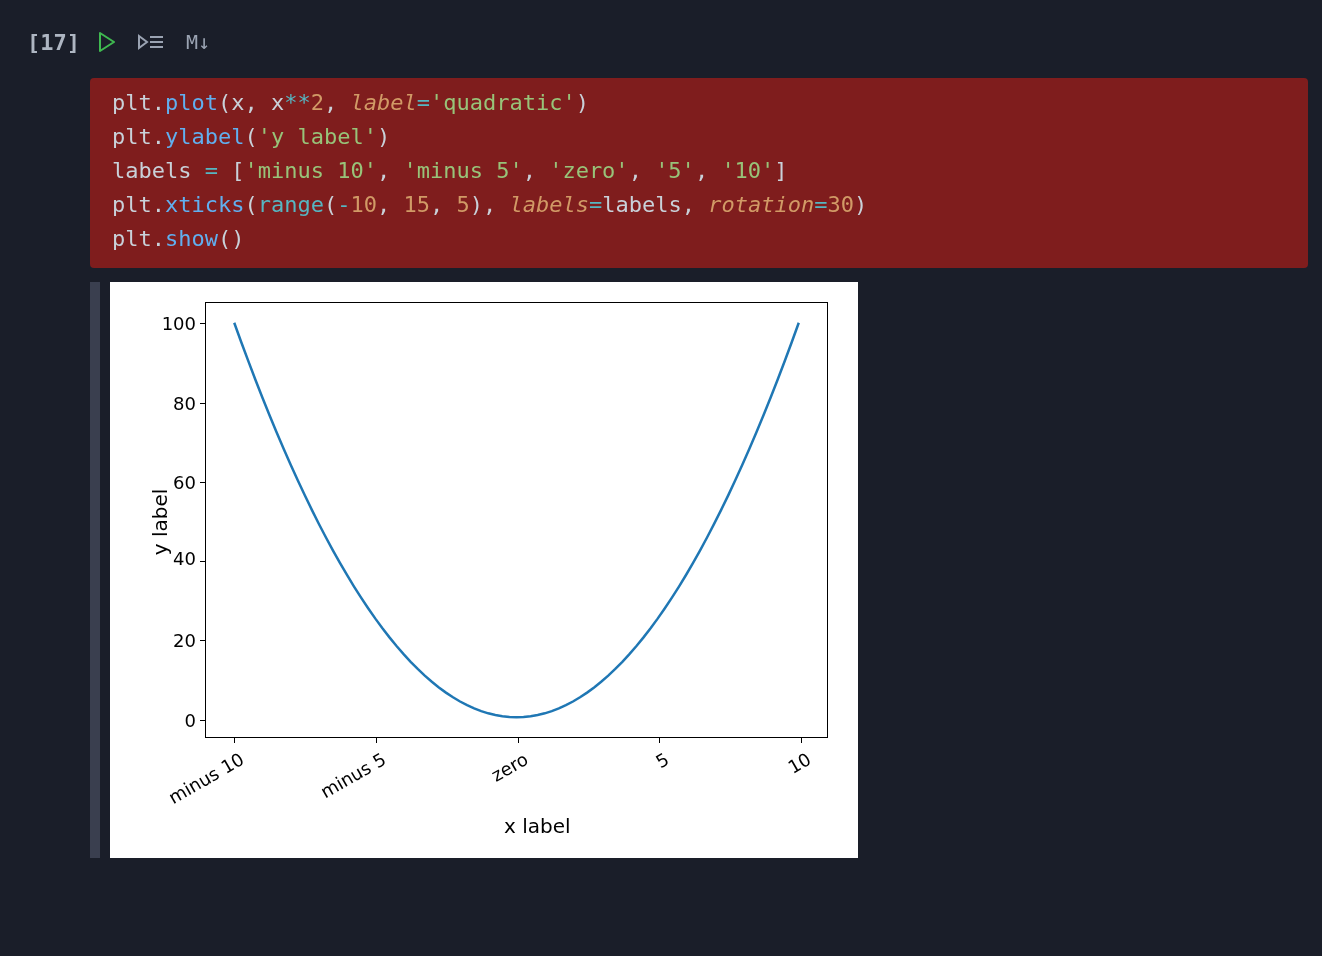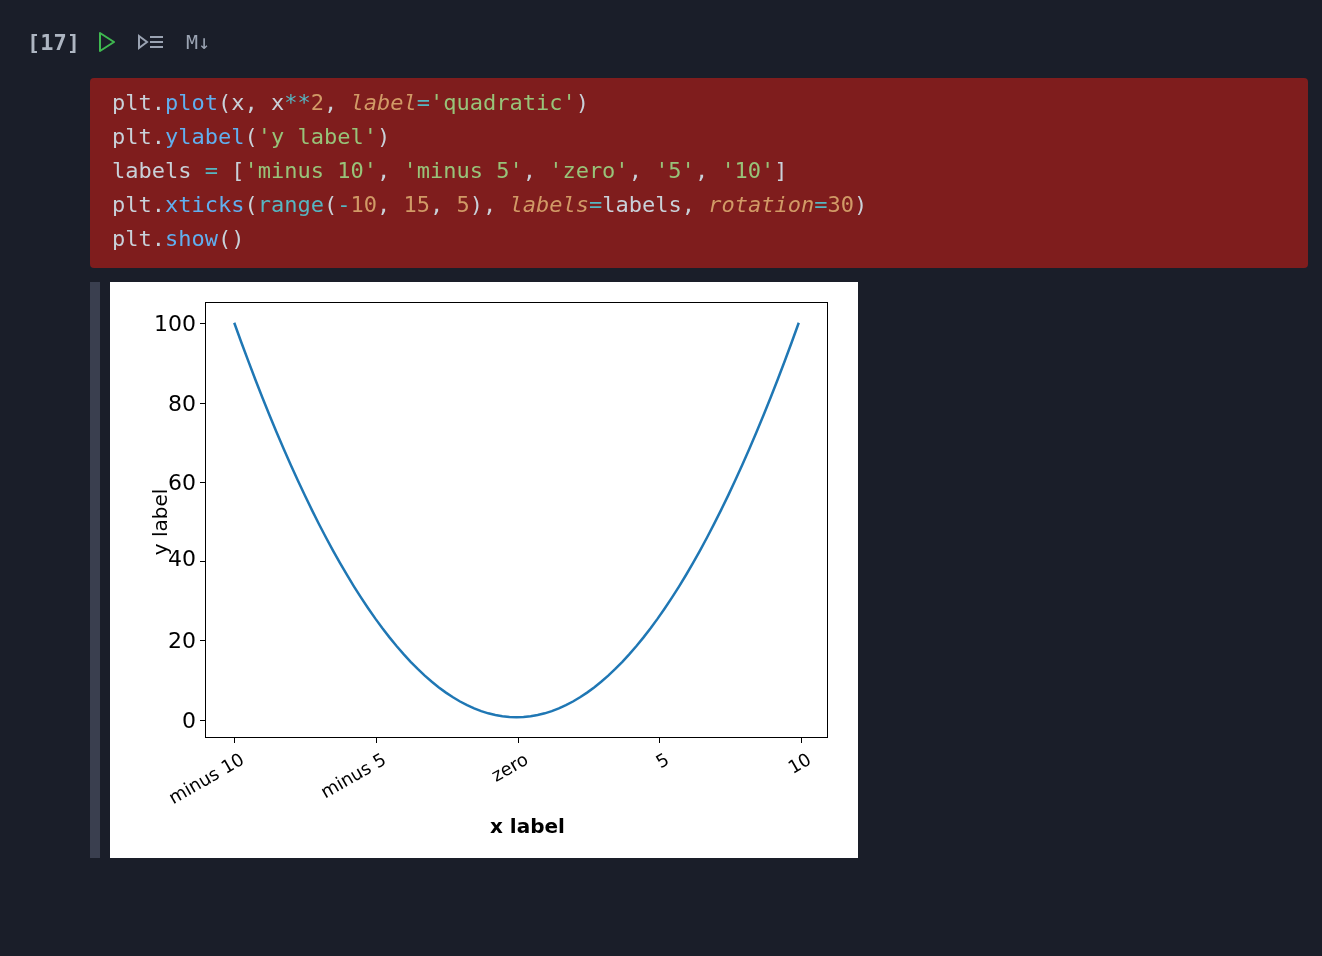--- a/index.html
+++ b/index.html
@@ -86,21 +86,21 @@
   .plot-area {
     position: absolute;
     border: 1px solid #000;
     box-sizing: border-box;
   }
   .ytick-label {
     position: absolute;
     right: 100%;
     transform: translateY(-50%);
     color: #000;
-    font-size: 22px;
+    font-size: 18px;
     padding-right: 10px;
     white-space: nowrap;
   }
   .xtick-label {
     position: absolute;
     top: 100%;
     color: #000;
     font-size: 18px;
     white-space: nowrap;
     transform-origin: right top;
@@ -195,18 +195,18 @@
             <div class="xtick-label" style="left: 311.5px;">zero</div>
             <div class="xtick-mark" style="left: 453.091px;"></div>
             <div class="xtick-label" style="left: 453.091px;">5</div>
             <div class="xtick-mark" style="left: 594.682px;"></div>
             <div class="xtick-label" style="left: 594.682px;">10</div>
             <svg class="curve" viewBox="0 0 623 436" preserveAspectRatio="none">
               <path d="M28.32 19.82 L35.40 39.39 L42.48 58.46 L49.56 77.04 L56.64 95.13 L63.72 112.72 L70.80 129.81 L77.88 146.41 L84.95 162.51 L92.03 178.12 L99.11 193.23 L106.19 207.84 L113.27 221.96 L120.35 235.59 L127.43 248.72 L134.51 261.35 L141.59 273.49 L148.67 285.13 L155.75 296.28 L162.83 306.93 L169.91 317.09 L176.99 326.75 L184.07 335.92 L191.15 344.59 L198.23 352.76 L205.31 360.44 L212.39 367.63 L219.47 374.32 L226.55 380.51 L233.63 386.21 L240.70 391.41 L247.78 396.12 L254.86 400.33 L261.94 404.04 L269.02 407.26 L276.10 409.99 L283.18 412.22 L290.26 413.95 L297.34 415.19 L304.42 415.93 L311.50 416.18 L318.58 415.93 L325.66 415.19 L332.74 413.95 L339.82 412.22 L346.90 409.99 L353.98 407.26 L361.06 404.04 L368.14 400.33 L375.22 396.12 L382.30 391.41 L389.38 386.21 L396.45 380.51 L403.53 374.32 L410.61 367.63 L417.69 360.44 L424.77 352.76 L431.85 344.59 L438.93 335.92 L446.01 326.75 L453.09 317.09 L460.17 306.93 L467.25 296.28 L474.33 285.13 L481.41 273.49 L488.49 261.35 L495.57 248.72 L502.65 235.59 L509.73 221.96 L516.81 207.84 L523.89 193.23 L530.97 178.12 L538.05 162.51 L545.13 146.41 L552.20 129.81 L559.28 112.72 L566.36 95.13 L573.44 77.04 L580.52 58.46 L587.60 39.39 L594.68 19.82 " fill="none" stroke="#1f77b4" stroke-width="2.5"></path>
             </svg>
           </div>
           <div class="axis-ylabel" style="left: 17px; top: 228px;">y label</div>
-          <div class="axis-xlabel" style="left: 380px; top: 532px; font-weight: bold;">x label</div>
+          <div class="axis-xlabel" style="left: 394px; top: 532px;">x label</div>
         </div>
     </div>
 
   </div>
 </div>
 
 </body></html>

